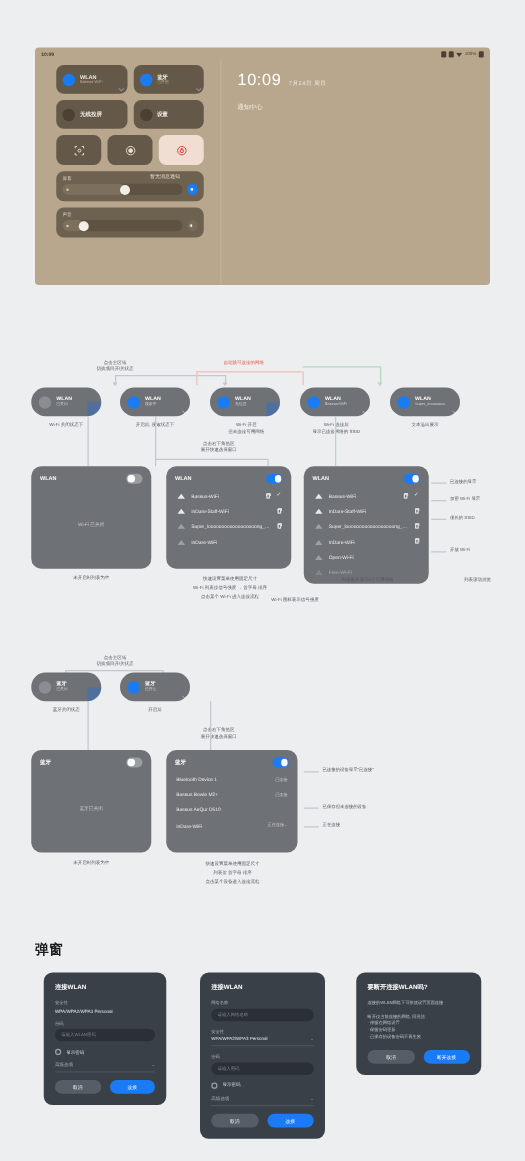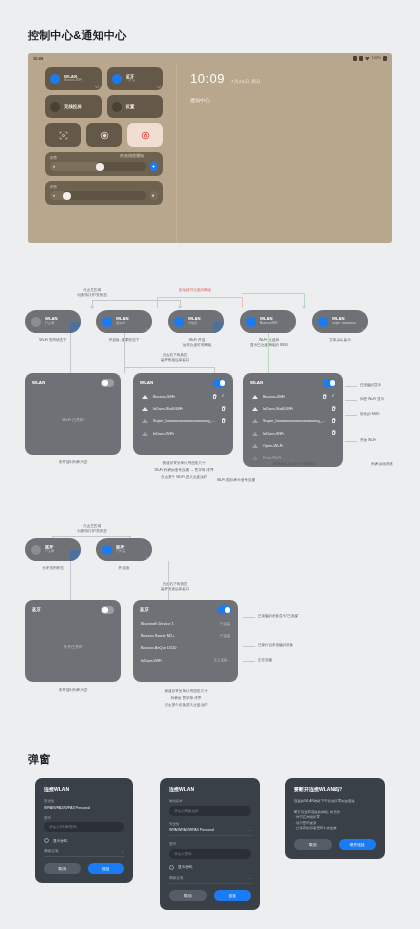--- a/index.html
+++ b/index.html
@@ -144,21 +144,20 @@
     justify-content: center; font-size: 3.8px; color: #fff; }
   .btn.ghost { background: #565d66; }
   .btn.prim { background: #1a7cf5; }
   .dlg-body { font-size: 3.4px; color: #bfc5cc; line-height: 1.6; margin-bottom: 7px; white-space: pre-line; }
   .chev { font-size: 3.4px; color: #9aa1a9; }
 </style>
 </head>
 <body>
 
 <div id="sec1">
-  <div class="sec-title">控制中心&amp;通知中心</div>
 
   <div class="device">
     <div class="dv-statusbar">
       <span class="dv-clockmini">10:09</span>
       <span class="dv-sysicons">
         <span class="sysglyph"></span>
         <span class="sysglyph"></span>
         <span class="sysglyph wifi"></span>
         <span class="sysbatt">100%</span>
         <span class="sysglyph"></span>

